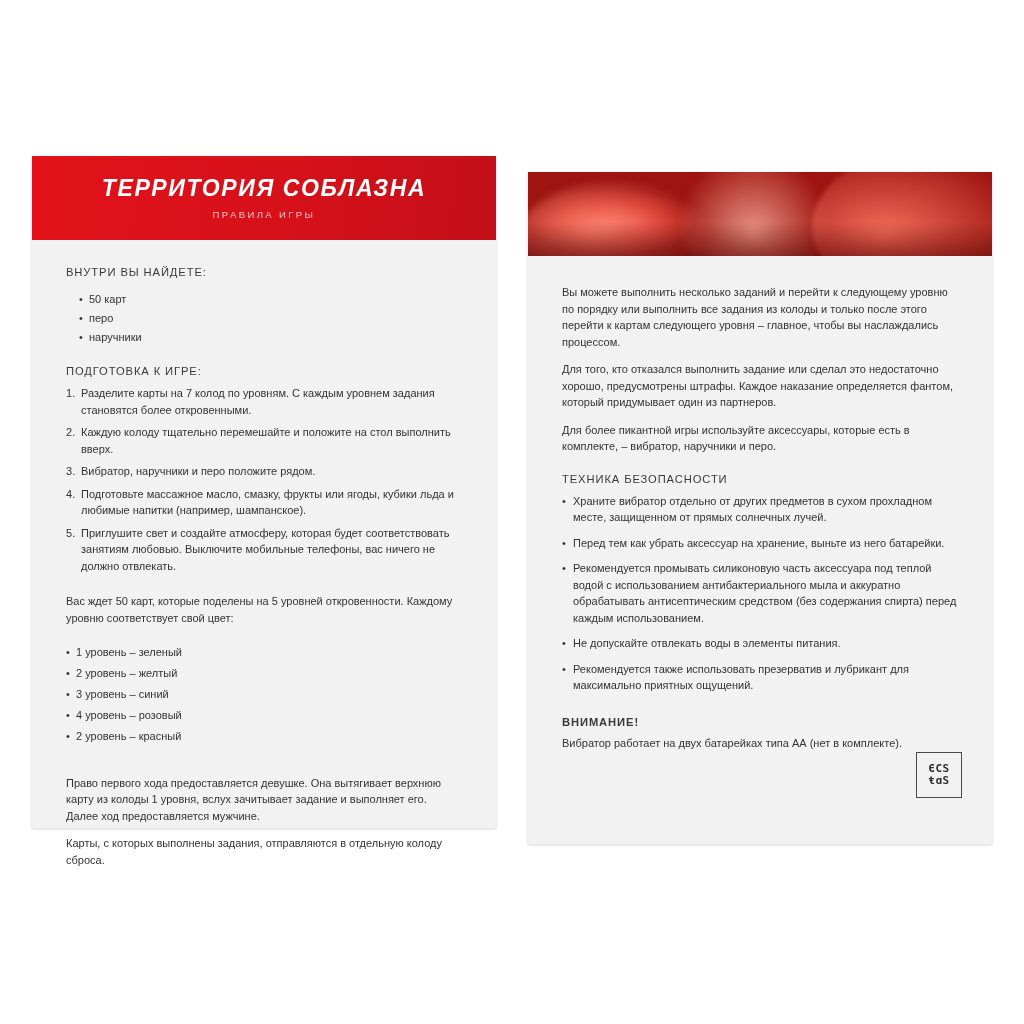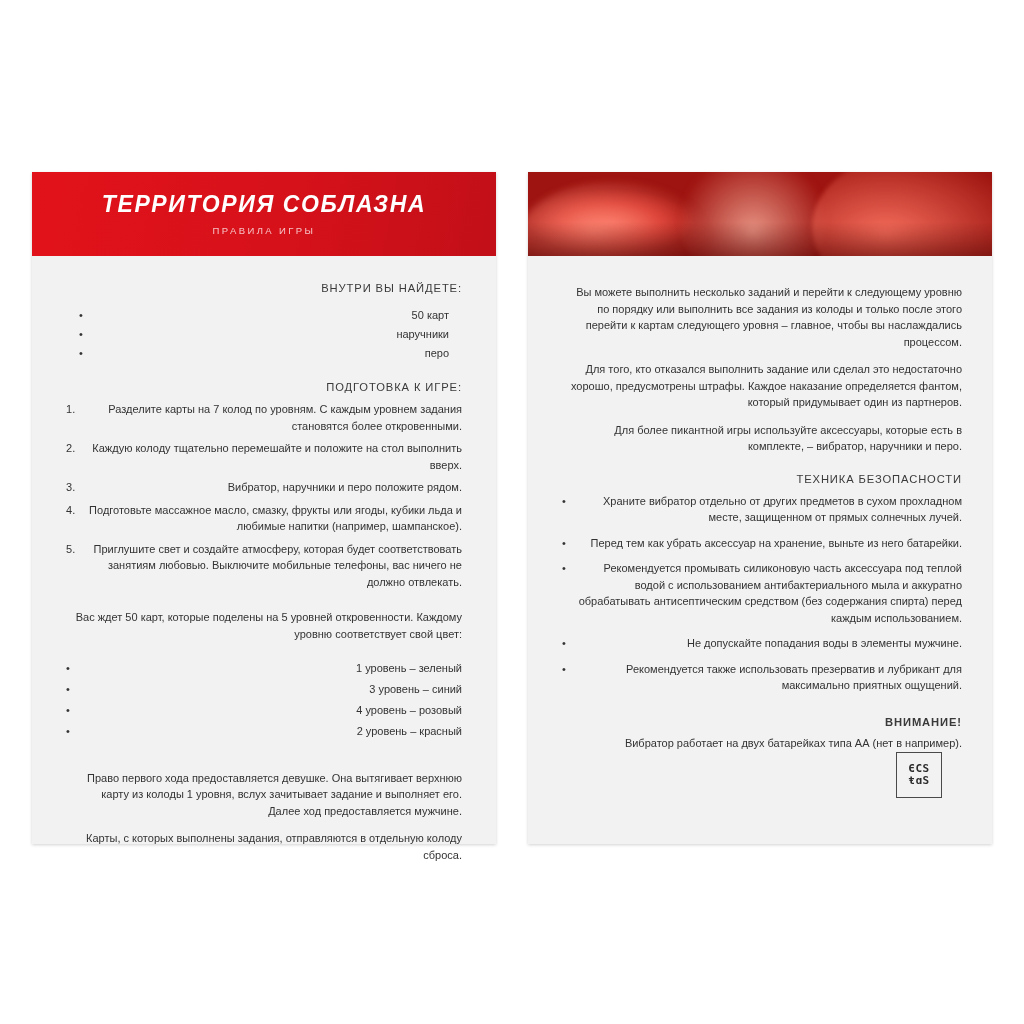--- a/index.html
+++ b/index.html
@@ -21,21 +21,21 @@
   }
 
   
   .panel {
     position: absolute;
     background: #f2f2f2;
     box-shadow: 0 1px 3px rgba(0,0,0,0.18);
   }
   .panel-left {
     left: 32px;
-    top: 172px;
+    top: 156px;
     width: 464px;
     height: 672px;
   }
   .panel-right {
     left: 528px;
     top: 172px;
     width: 464px;
     height: 672px;
   }
 
@@ -109,21 +109,20 @@
   .photo-dark {
     position: absolute;
     left: 0; bottom: 0;
     width: 100%; height: 34px;
     background: linear-gradient(180deg, rgba(110,10,8,0) 0%, rgba(90,8,6,0.55) 100%);
   }
 
   
   .body {
     padding: 26px 34px 0 34px;
-    text-align: right;
   }
   .panel-right .body {
     padding: 28px 30px 0 34px;
   }
 
   h2.section {
     font-size: 11.2px;
     font-weight: normal;
     letter-spacing: 0.9px;
     color: #3a3a3a;
@@ -227,21 +226,21 @@
   .attention-title {
     font-size: 11.2px;
     letter-spacing: 0.9px;
     margin: 22px 0 7px 0;
     color: #3a3a3a;
   }
 
   
   .logo {
     position: absolute;
-    right: 50px;
+    right: 30px;
     bottom: 46px;
     width: 44px;
     height: 44px;
     border: 1.4px solid #4a4a4a;
     display: flex;
     flex-direction: column;
     align-items: center;
     justify-content: center;
     line-height: 1.05;
   }
@@ -264,40 +263,41 @@
       <div class="title">ТЕРРИТОРИЯ СОБЛАЗНА</div>
       <div class="subtitle">ПРАВИЛА ИГРЫ</div>
     </div>
 
     <div class="body">
 
       <div class="block">
         <h2 class="section">ВНУТРИ ВЫ НАЙДЕТЕ:</h2>
         <ul class="bullets">
           <li>50 карт</li>
+          <li>перо</li>
           <li>наручники</li>
-          <li>перо</li>
         </ul>
       </div>
 
       <div class="block">
         <h2 class="section">ПОДГОТОВКА К ИГРЕ:</h2>
         <ol class="numbered">
           <li>Разделите карты на 7 колод по уровням. С каждым уровнем задания становятся более откровенными.</li>
           <li>Каждую колоду тщательно перемешайте и положите на стол выполнить вверх.</li>
           <li>Вибратор, наручники и перо положите рядом.</li>
           <li>Подготовьте массажное масло, смазку, фрукты или ягоды, кубики льда и любимые напитки (например, шампанское).</li>
           <li>Приглушите свет и создайте атмосферу, которая будет соответствовать занятиям любовью. Выключите мобильные телефоны, вас ничего не должно отвлекать.</li>
         </ol>
       </div>
 
       <div class="block">
         <p class="para tight">Вас ждет 50 карт, которые поделены на 5 уровней откровенности. Каждому уровню соответствует свой цвет:</p>
         <ul class="levels">
           <li>1 уровень – зеленый</li>
+          <li>2 уровень – желтый</li>
           <li>3 уровень – синий</li>
           <li>4 уровень – розовый</li>
           <li>2 уровень – красный</li>
         </ul>
         <p class="para">Право первого хода предоставляется девушке. Она вытягивает верхнюю карту из колоды 1 уровня, вслух зачитывает задание и выполняет его. Далее ход предоставляется мужчине.</p>
         <p class="para">Карты, с которых выполнены задания, отправляются в отдельную колоду сброса.</p>
       </div>
 
     </div>
   </div>
@@ -317,28 +317,28 @@
       <p class="para">Вы можете выполнить несколько заданий и перейти к следующему уровню по порядку или выполнить все задания из колоды и только после этого перейти к картам следующего уровня – главное, чтобы вы наслаждались процессом.</p>
       <p class="para">Для того, кто отказался выполнить задание или сделал это недостаточно хорошо, предусмотрены штрафы. Каждое наказание определяется фантом, который придумывает один из партнеров.</p>
       <p class="para">Для более пикантной игры используйте аксессуары, которые есть в комплекте, – вибратор, наручники и перо.</p>
 
       <div class="block" style="margin-top:18px;">
         <h2 class="section">ТЕХНИКА БЕЗОПАСНОСТИ</h2>
         <ul class="safety">
           <li>Храните вибратор отдельно от других предметов в сухом прохладном месте, защищенном от прямых солнечных лучей.</li>
           <li>Перед тем как убрать аксессуар на хранение, выньте из него батарейки.</li>
           <li>Рекомендуется промывать силиконовую часть аксессуара под теплой водой с использованием антибактериального мыла и аккуратно обрабатывать антисептическим средством (без содержания спирта) перед каждым использованием.</li>
-          <li>Не допускайте попадания воды в элементы мужчине.</li>
+          <li>Не допускайте отвлекать воды в элементы питания.</li>
           <li>Рекомендуется также использовать презерватив и лубрикант для максимально приятных ощущений.</li>
         </ul>
       </div>
 
       <div>
         <h2 class="attention-title">ВНИМАНИЕ!</h2>
-        <p class="para">Вибратор работает на двух батарейках типа АА (нет в например).</p>
+        <p class="para">Вибратор работает на двух батарейках типа АА (нет в комплекте).</p>
       </div>
 
     </div>
 
     <div class="logo">
       <span>ЄCS</span>
       <span>ŧɑS</span>
     </div>
 
   </div>

